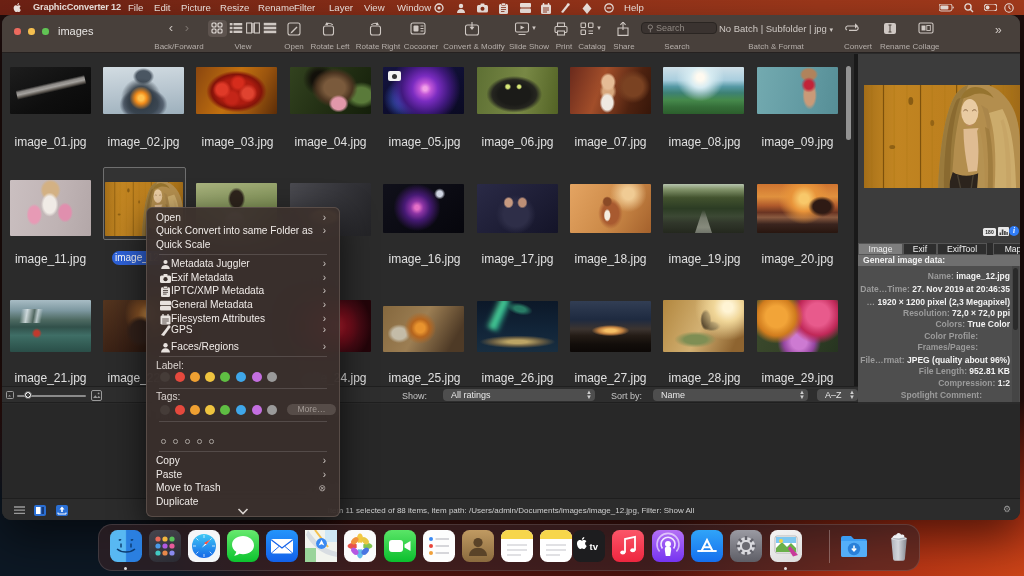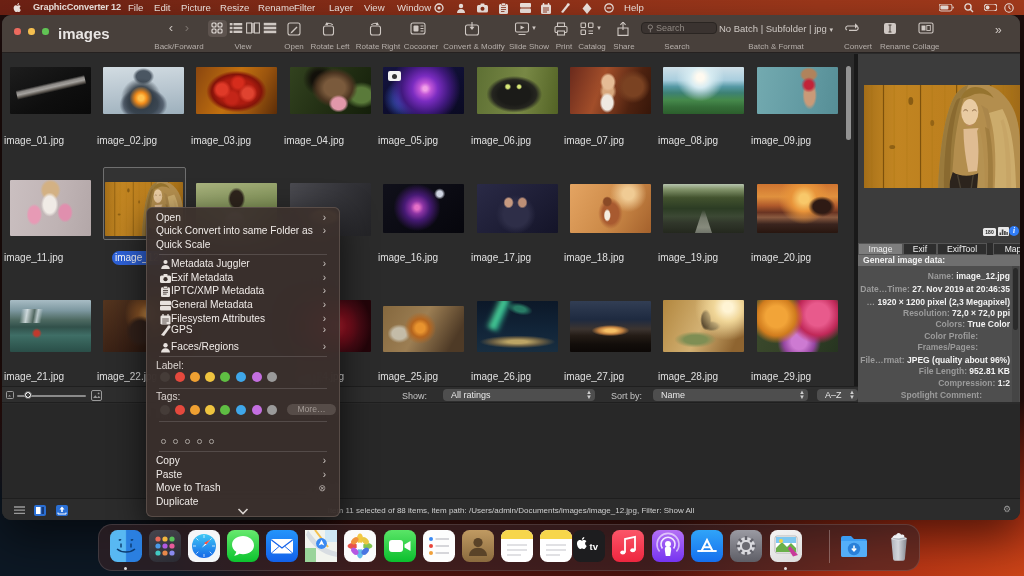--- a/index.html
+++ b/index.html
@@ -11,27 +11,27 @@
 
 #menubar{position:absolute;left:0;top:0;width:1024px;height:15px;
 background:linear-gradient(90deg,#6e2114 0%,#7d2916 20%,#8c2f18 40%,#96341a 60%,#9e381b 80%,#a23a1c 100%);
 color:#f4e9e4;font-size:9.6px;line-height:15px;white-space:nowrap}
 #menubar .m{position:absolute;top:0}
 
 #win{position:absolute;left:2px;top:15px;width:1018px;height:505px;border-radius:9px;
 background:#2b2b2b;overflow:hidden;box-shadow:0 18px 45px rgba(0,0,0,.55)}
 #toolbar{position:absolute;left:0;top:0;width:1018px;height:38px;background:#48403b;border-bottom:1px solid #252120}
 .tl{position:absolute;top:13px;width:6.5px;height:6.5px;border-radius:50%}
-#wtitle{position:absolute;left:56px;top:10px;font-size:15px;font-weight:bold;color:#e8e5e3}
+#wtitle{position:absolute;left:56px;top:10px;font-size:11px;font-weight:normal;color:#e8e5e3}
 .tbl{position:absolute;top:26.5px;font-size:8px;color:#b5aeaa;transform:translateX(-50%);white-space:nowrap}
 .tbi{position:absolute;top:7px;transform:translateX(-50%);color:#d8d2cd}
 
 #browser{position:absolute;left:0;top:39px;width:852px;height:332px;background:#2b2b2b}
 .th{position:absolute;border-radius:1px;overflow:hidden}
-.lb{position:absolute;width:93px;text-align:left;font-size:10px;color:#e0e0e0;white-space:nowrap}
+.lb{position:absolute;width:93px;text-align:center;font-size:12px;color:#e0e0e0;white-space:nowrap}
 
 #fbar{position:absolute;left:0;top:371px;width:856px;height:17px;background:#2e2e2e;border-top:1px solid #1f1f1f;border-bottom:1px solid #1f1f1f}
 .dd{position:absolute;background:#4e4e4e;border-radius:4px;height:12px;top:2px;font-size:9px;color:#e8e8e8;line-height:12px;padding-left:8px}
 .stp{position:absolute;right:3px;top:1px;font-size:6px;line-height:5px;color:#cfcfcf;text-align:center}
 #empty{position:absolute;left:0;top:389px;width:1018px;height:94px;background:#282828}
 #sbar{position:absolute;left:0;top:483px;width:1018px;height:22px;background:#2c2c2c;border-top:1px solid #1e1e1e}
 
 #rpanel{position:absolute;left:856px;top:39px;width:162px;height:332px;background:#3c3c3c}
 #divider{position:absolute;left:852px;top:39px;width:4px;height:332px;background:#191919}
 .tab{position:absolute;top:189px;height:12px;background:#2e2e2e;border:1px solid #555;color:#f0f0f0;font-size:8.6px;text-align:center;line-height:11px}

